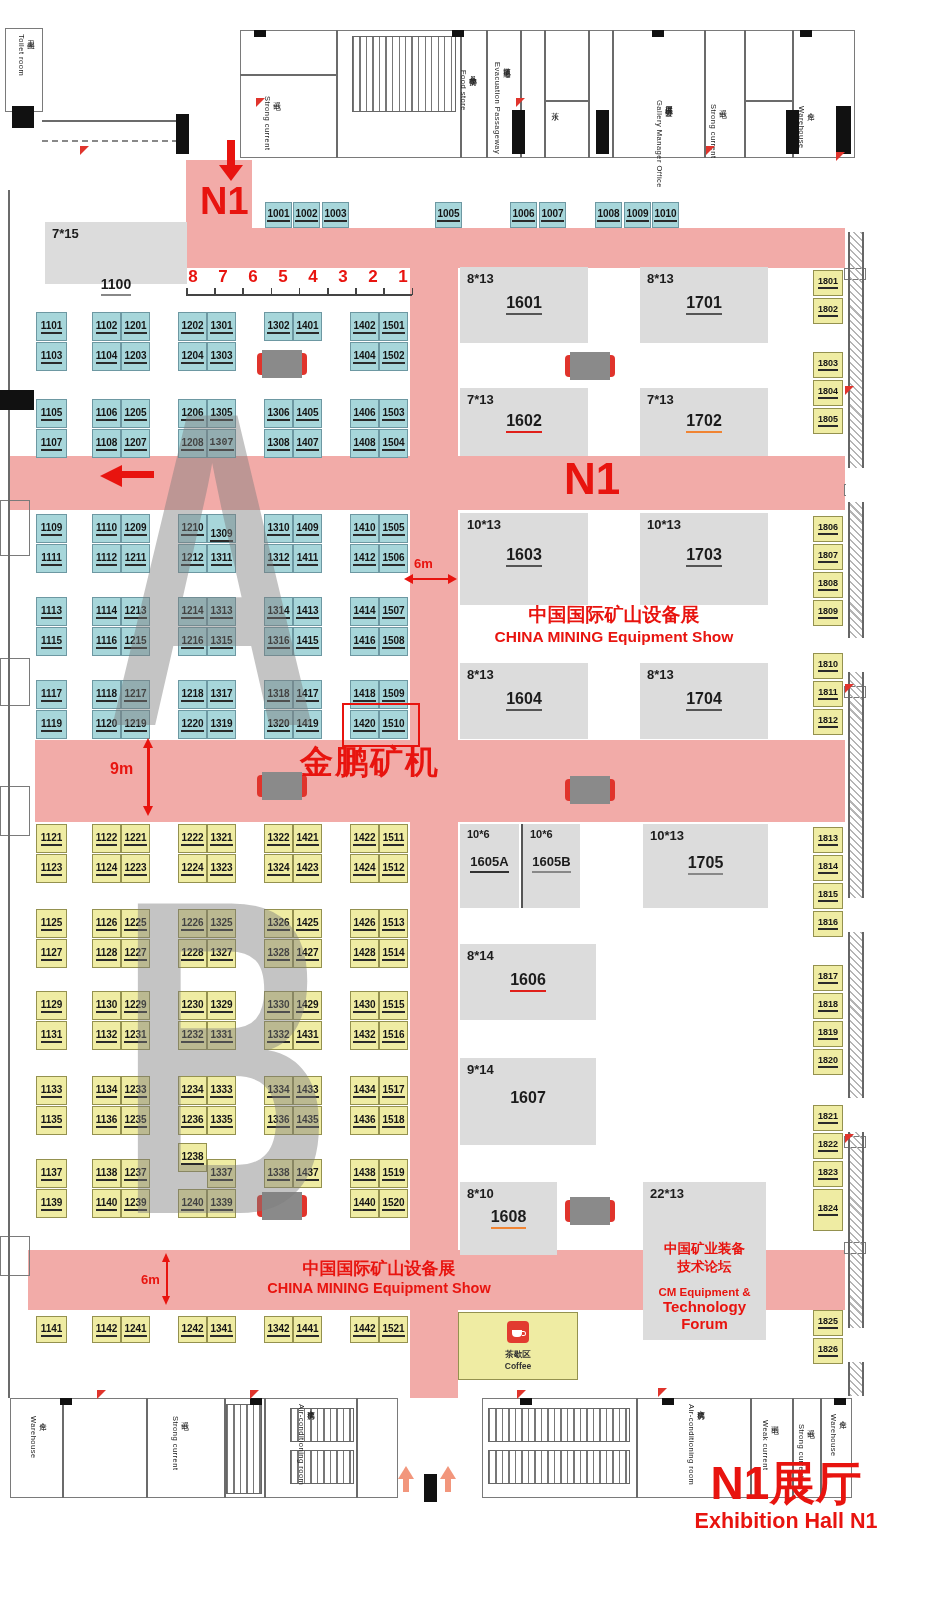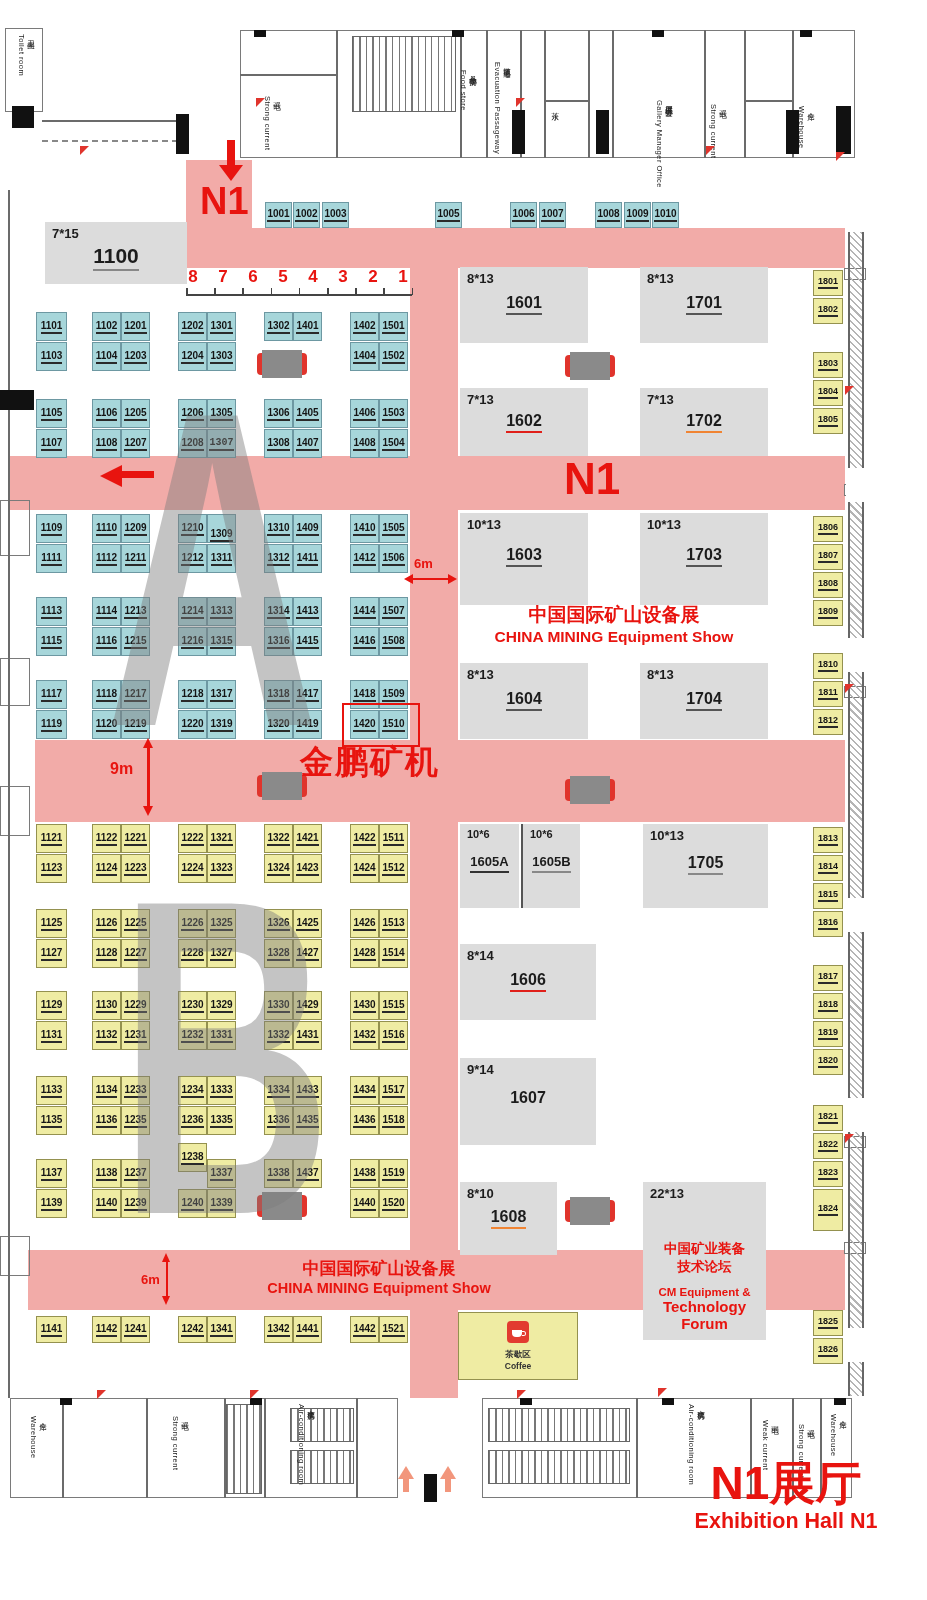--- a/index.html
+++ b/index.html
@@ -782,21 +782,21 @@
       <span class="bn">1824</span>
     </div>
     <div class="cell yellow strip" style="left: 813px; top: 1310px; width: 30px; height: 26px;">
       <span class="bn">1825</span>
     </div>
     <div class="cell yellow strip" style="left: 813px; top: 1338px; width: 30px; height: 26px;">
       <span class="bn">1826</span>
     </div>
     <div class="gray" style="left: 45px; top: 222px; width: 142px; height: 62px;">
       <span class="sz">7*15</span>
-      <div class="gid" style="font-size: 21px;"><span style="border-bottom: 2.5px solid rgb(136, 136, 136);">1100</span></div>
+      <div class="gid" style="font-size: 14px; margin-top: 32px;"><span style="border-bottom: 2.5px solid rgb(136, 136, 136);">1100</span></div>
     </div>
     <div class="gray" style="left: 460px; top: 267px; width: 128px; height: 76px;">
       <span class="sz">8*13</span>
       <div class="gid"><span style="border-bottom: 2.5px solid rgb(85, 85, 85);">1601</span></div>
     </div>
     <div class="gray" style="left: 640px; top: 267px; width: 128px; height: 76px;">
       <span class="sz">8*13</span>
       <div class="gid"><span style="border-bottom: 2.5px solid rgb(85, 85, 85);">1701</span></div>
     </div>
     <div class="gray" style="left: 460px; top: 388px; width: 128px; height: 68px;">

